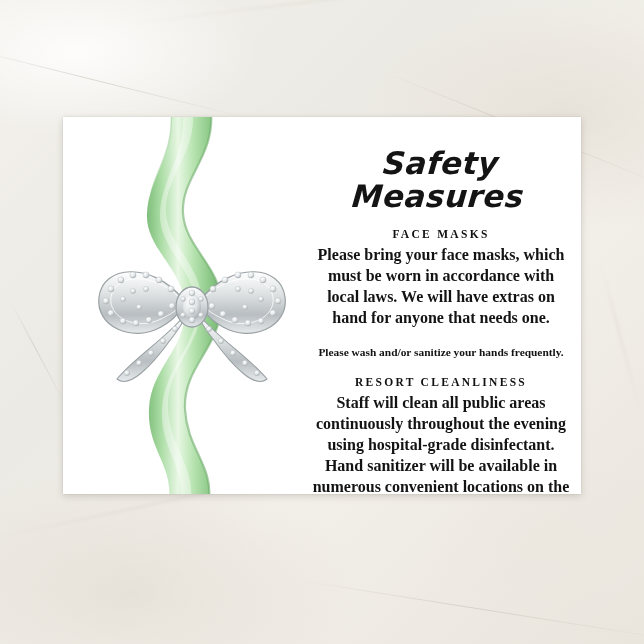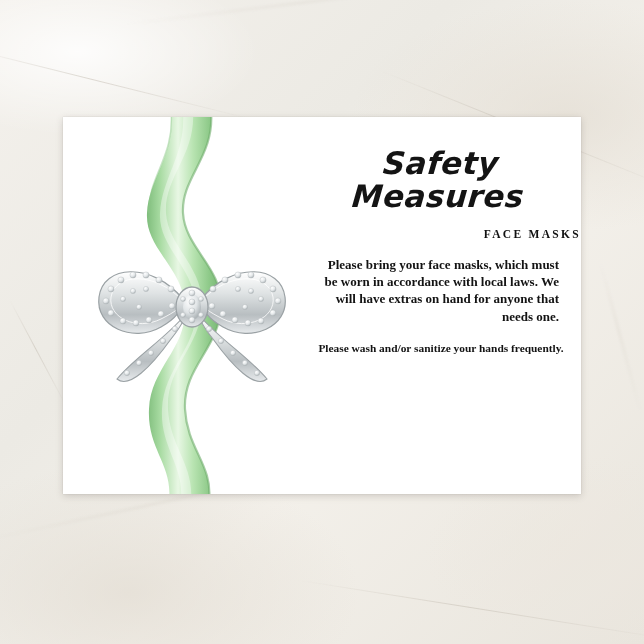--- a/index.html
+++ b/index.html
@@ -74,37 +74,36 @@
     font-size: 31px;
     font-weight: 700;
     font-style: italic;
     letter-spacing: 0.5px;
     color: #141414;
     line-height: 1.05;
     transform: skewX(-5deg);
   }
   .section {
     margin-top: 16px;
-    text-align: right;
   }
   .section-heading {
     font-family: "Liberation Serif", serif;
     font-size: 11.5px;
     font-weight: 700;
     letter-spacing: 2.3px;
     color: #111111;
     margin: 0 0 3px 0;
   }
   .section-body {
     font-family: "Liberation Serif", serif;
-    font-size: 13px;
+    font-size: 16px;
     font-weight: 700;
     line-height: 1.32;
     color: #131313;
-    margin: 16px;
+    margin: 4px;
     padding: 0 6px;
   }
   .standalone-note {
     font-family: "Liberation Serif", serif;
     font-size: 11.4px;
     font-weight: 700;
     line-height: 1.32;
     color: #131313;
     margin: 14px 0 8px 0;
     padding: 0 4px;
@@ -257,15 +256,19 @@
     <div class="section">
       <p class="section-heading">FACE MASKS</p>
       <p class="section-body">Please bring your face masks, which must be worn in accordance with local laws. We will have extras on hand for anyone that needs one.</p>
     </div>
 
     <div class="section">
     </div>
 
     <p class="standalone-note">Please wash and/or sanitize your hands frequently.</p>
 
+    <div class="section">
+      <p class="section-heading">RESORT CLEANLINESS</p>
+      <p class="section-body">Staff will clean all public areas continuously throughout the evening using hospital-grade disinfectant.  Hand sanitizer will be available in numerous convenient locations on the grounds.</p>
+    </div>
   </div>
 
 </div>
 
 </body></html>

